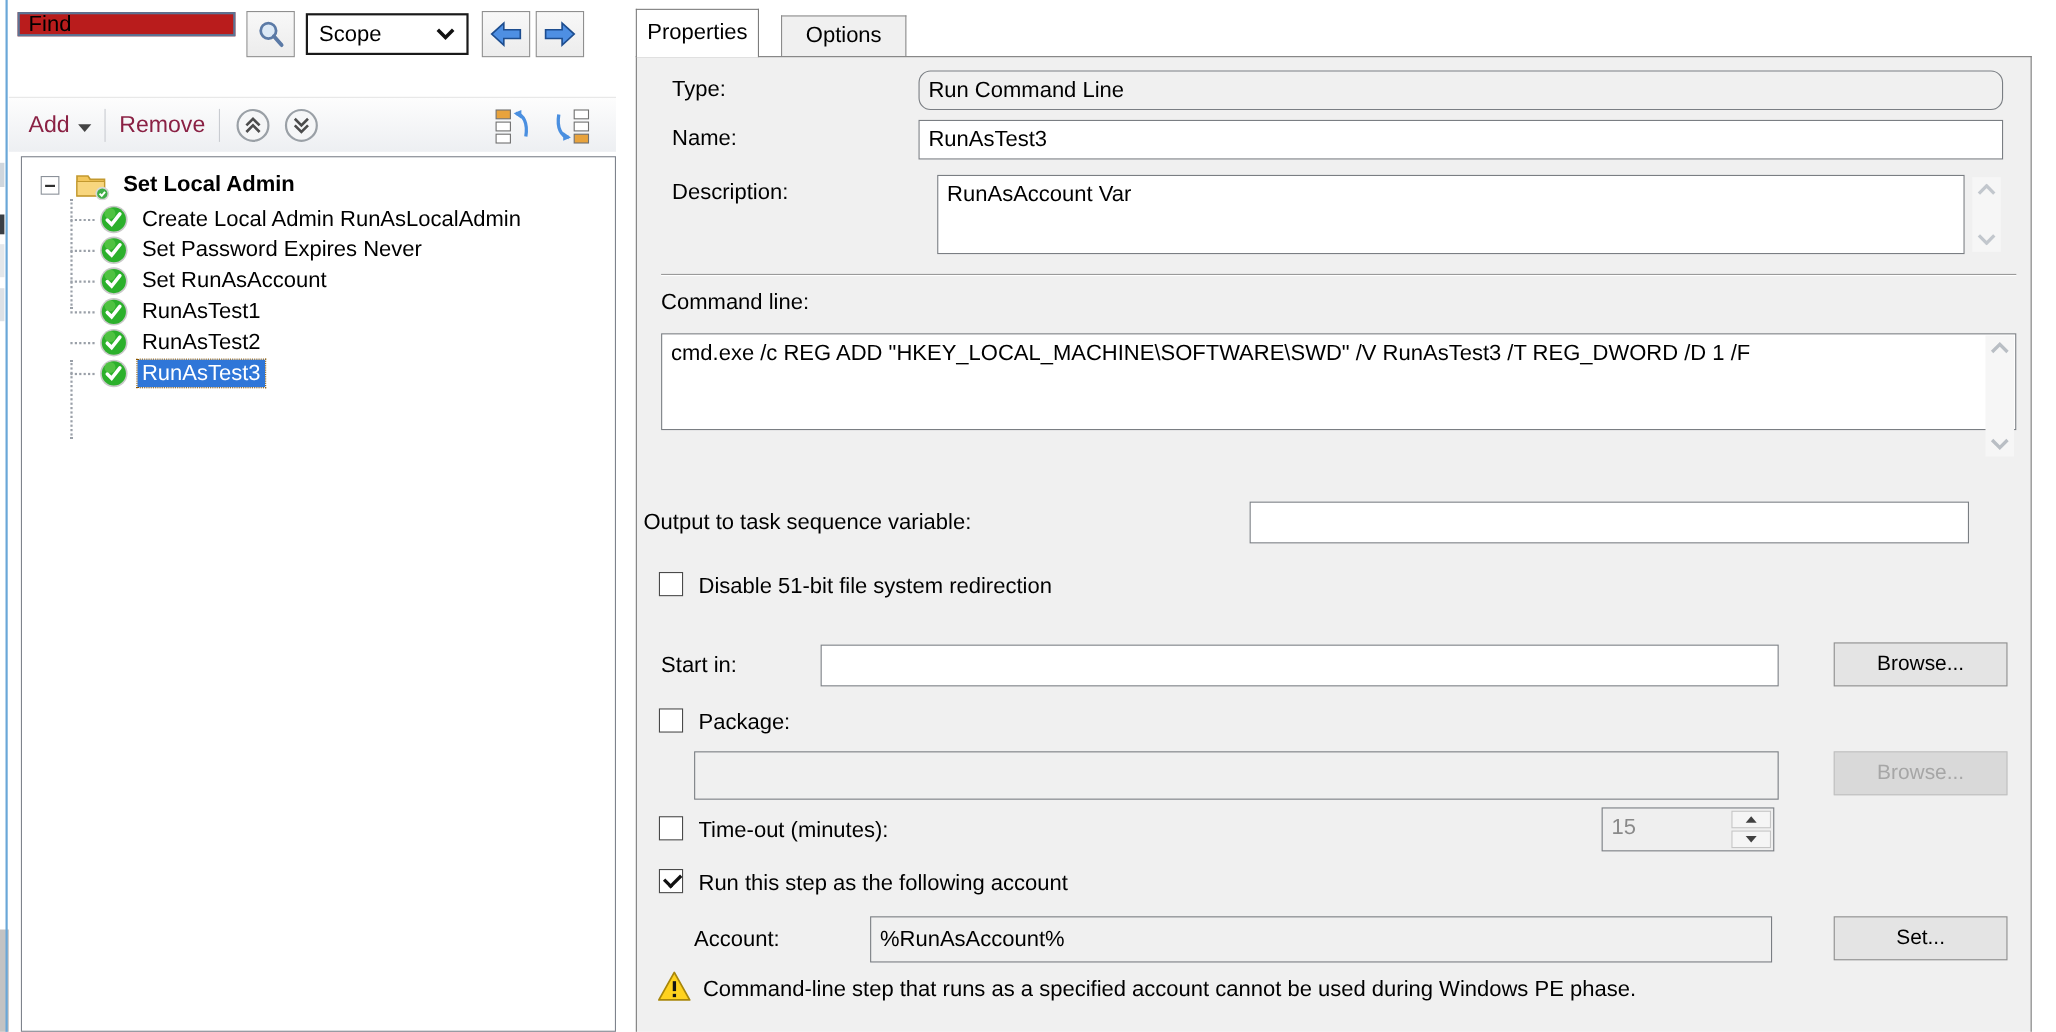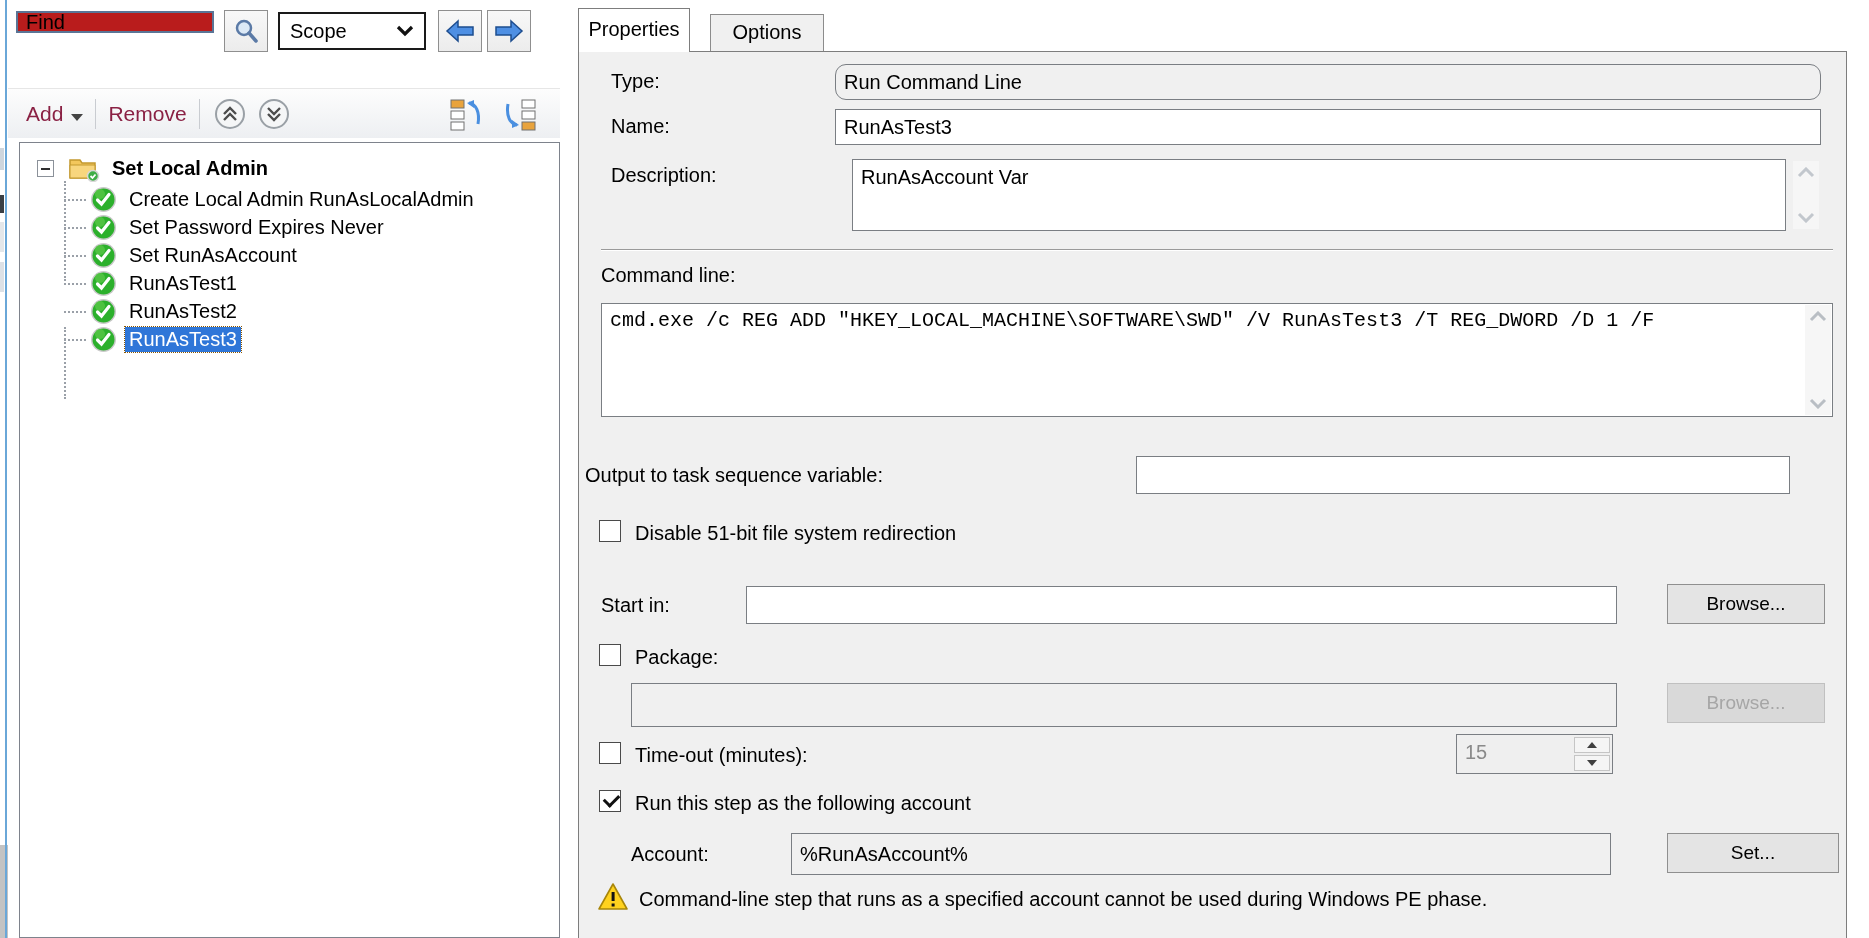--- a/index.html
+++ b/index.html
@@ -265,21 +265,21 @@
         <polyline points="2,9 9,2 16,9" fill="none" stroke="#c2c7cd" stroke-width="3"></polyline>
       </svg>
     <svg width="18" height="11" viewBox="0 0 18 11">
         <polyline points="2,2 9,9 16,2" fill="none" stroke="#c2c7cd" stroke-width="3"></polyline>
       </svg>
   </div>
 
   <div class="sep" style="left:22px;top:197px;width:1232px;"></div>
 
   <div class="lbl" style="left:22px;top:212px;text-align:center;">Command line:</div>
-  <div class="field multiline" style="left:22px;top:251px;width:1232px;height:114px;font-family:Liberation Mono, monospace;">cmd.exe /c REG ADD "HKEY_LOCAL_MACHINE\SOFTWARE\SWD" /V RunAsTest3 /T REG_DWORD /D 1 /F</div>
+  <div class="field multiline" style="left:22px;top:251px;width:1232px;height:88px;">cmd.exe /c REG ADD "HKEY_LOCAL_MACHINE\SOFTWARE\SWD" /V RunAsTest3 /T REG_DWORD /D 1 /F</div>
   <div class="scroll-ind" style="left:1226px;top:253px;height:110px;">
     <svg width="18" height="11" viewBox="0 0 18 11">
         <polyline points="2,9 9,2 16,9" fill="none" stroke="#b9bec4" stroke-width="3"></polyline>
       </svg>
     <svg width="18" height="11" viewBox="0 0 18 11">
         <polyline points="2,2 9,9 16,2" fill="none" stroke="#b9bec4" stroke-width="3"></polyline>
       </svg>
   </div>
 
   <div class="lbl" style="left:6px;top:412px;">Output to task sequence variable:</div>
@@ -309,21 +309,21 @@
           <span class="tri-dn"></span>
         </span>
     </span>
   </div>
 
   <div class="checkbox checked" style="left:20px;top:738px;"></div>
   <div class="lbl" style="left:56px;top:740px;">Run this step as the following account</div>
 
   <div class="lbl" style="left:52px;top:791px;">Account:</div>
   <div class="field ro" style="left:212px;top:781px;width:820px;height:42px;line-height:40px;">%RunAsAccount%</div>
-  <button class="btn" style="left:1088px;top:781px;width:172px;height:40px;">Set...</button>
+  <button class="btn" style="left:1088px;top:781px;width:158px;height:40px;">Set...</button>
 
   <svg class="abs" style="left:18px;top:830px;" width="32" height="30" viewBox="0 0 32 30">
     <path d="M16 2 L30 27 L2 27 Z" fill="#ffd21e" stroke="#a8860a" stroke-width="1.6" stroke-linejoin="round"></path>
     <rect x="14.6" y="10" width="3" height="9" fill="#141414"></rect>
     <rect x="14.6" y="21.5" width="3" height="3" fill="#141414"></rect>
   </svg>
   <div class="lbl" style="left:60px;top:836px;">Command-line step that runs as a specified account cannot be used during Windows PE phase.</div>
 </div>
 
 </body></html>

